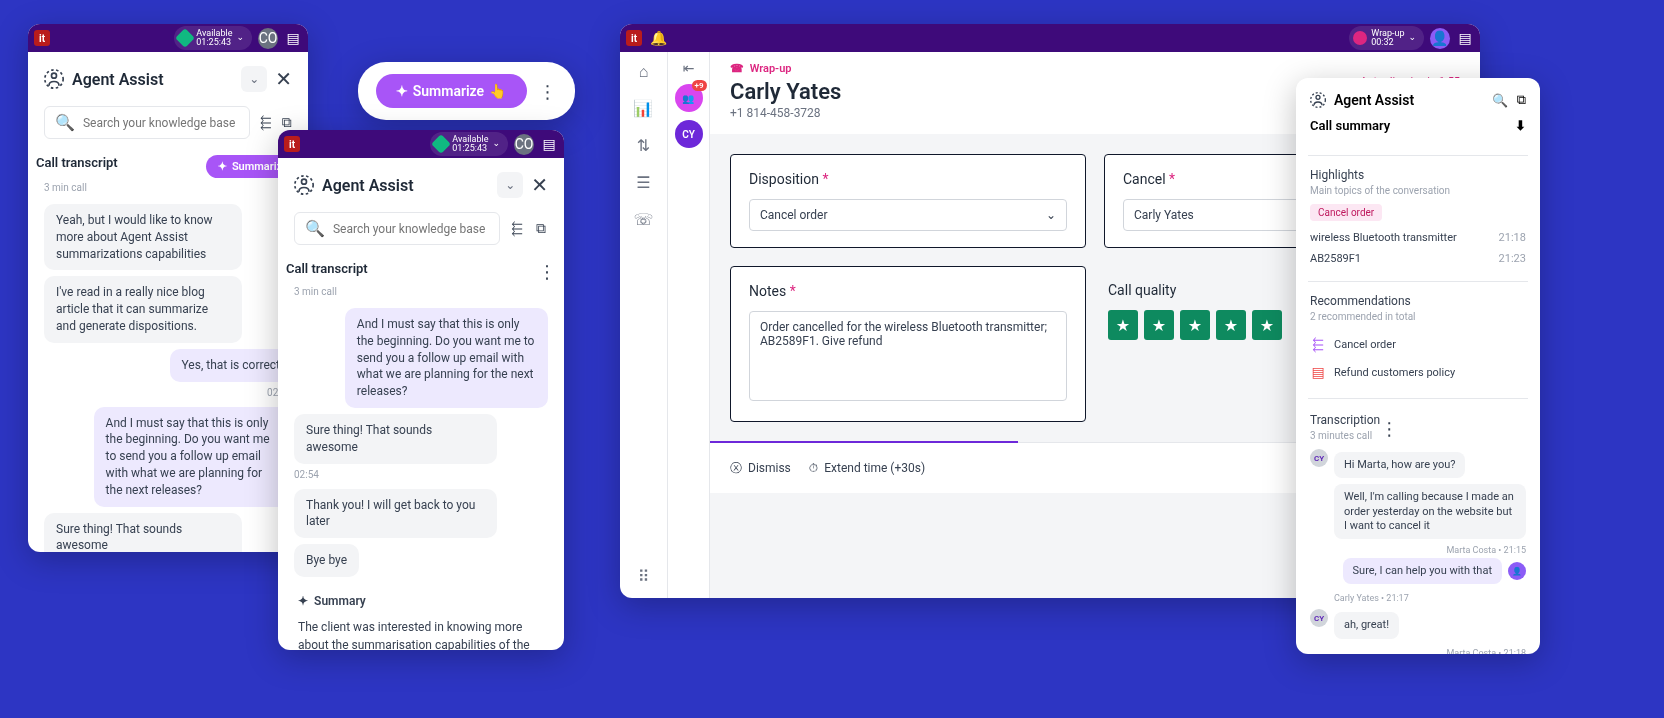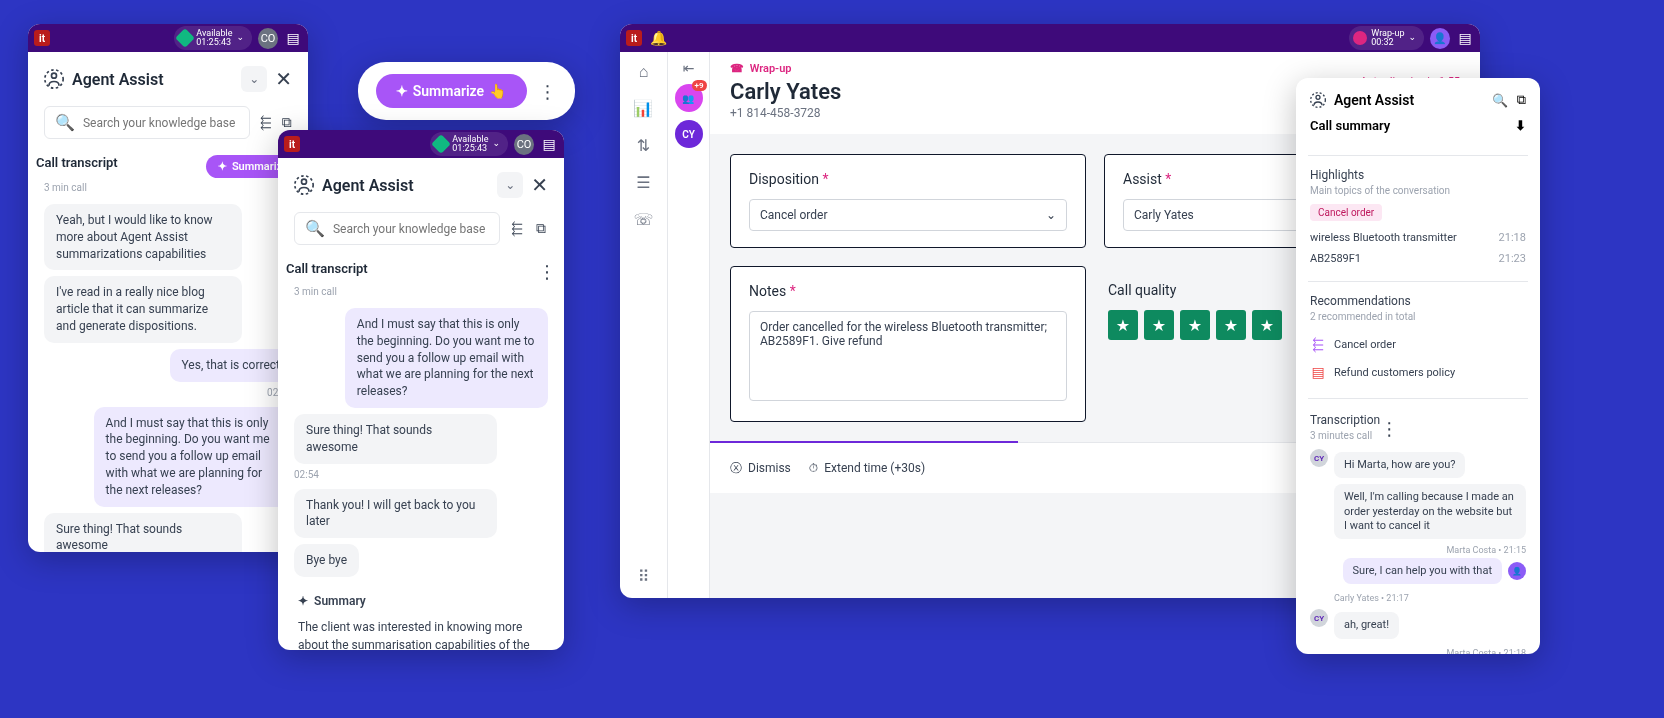--- a/index.html
+++ b/index.html
@@ -4,21 +4,21 @@
 <style>
 *{box-sizing:border-box;margin:0;padding:0;font-family:-apple-system,BlinkMacSystemFont,"Segoe UI",Roboto,sans-serif}
 body{background:#2d35c3;width:1664px;height:718px;position:relative;overflow:hidden}
 .panel{background:#fff;border-radius:12px;box-shadow:0 8px 32px rgba(0,0,0,.25);position:absolute;overflow:hidden}
 .titlebar{background:#3e0a7a;height:28px;display:flex;align-items:center;padding:0 6px;justify-content:space-between}
 .titlebar .logo{width:16px;height:16px;background:#b91c1c;border-radius:3px;display:flex;align-items:center;justify-content:center;color:#fff;font-size:10px;font-weight:700}
 .titlebar .right{display:flex;align-items:center;gap:6px}
 .status-pill{background:rgba(255,255,255,.1);border-radius:14px;padding:3px 8px 3px 4px;display:flex;align-items:center;gap:4px;color:#fff;font-size:9px;line-height:1.05}
 .status-pill .dot{width:14px;height:14px;background:#10b981;border-radius:3px;transform:rotate(45deg);display:flex;align-items:center;justify-content:center}
 .status-pill.wrap .dot{background:#dc2680;border-radius:50%;transform:none}
-.avatar-sm{width:20px;height:21px;border-radius:50%;background:#6b7280;color:#fff;font-size:11px;display:flex;align-items:center;justify-content:center}
+.avatar-sm{width:20px;height:21px;border-radius:50%;background:#6b7280;color:#fff;font-size:14px;display:flex;align-items:center;justify-content:center}
 .menu-ic{width:18px;height:18px;color:#fff;font-size:14px;display:flex;align-items:center;justify-content:center}
 .aa-head{display:flex;align-items:center;padding:14px 16px;gap:8px}
 .aa-head svg{width:20px;height:20px}
 .aa-head h2{font-size:16px;font-weight:600;color:#1f2937;flex:1}
 .chev-btn{width:26px;height:26px;border-radius:6px;background:#f3f4f6;display:flex;align-items:center;justify-content:center;font-size:12px;color:#6b7280;cursor:pointer}
 .close-x{font-size:20px;color:#374151;cursor:pointer;margin-left:auto;font-weight:300}
 .search-row{display:flex;gap:10px;padding:0 16px 12px;align-items:center}
 .search-box{flex:1;border:1px solid #e5e7eb;border-radius:6px;display:flex;align-items:center;padding:6px 10px;gap:8px;background:#fff}
 .search-box input{border:none;outline:none;flex:1;font-size:12px;color:#6b7280}
 .ic-btn{width:24px;height:24px;display:flex;align-items:center;justify-content:center;color:#374151;cursor:pointer;font-size:14px}
@@ -249,21 +249,21 @@
       </div>
       <div class="cards">
         <div class="card">
           <div class="card-lbl"><span>Disposition</span> <span class="req">*</span></div>
           <div class="sel">
               <span>Cancel order</span>
               <span>⌄</span>
             </div>
         </div>
         <div class="card">
-          <div class="card-lbl"><span>Assist</span> <span class="req">*</span></div>
+          <div class="card-lbl"><span>Cancel</span> <span class="req">*</span></div>
           <div class="sel">
               <span>Carly Yates</span>
               <span>⌄</span>
             </div>
         </div>
         <div class="card">
           <div class="card-lbl"><span>Notes</span> <span class="req">*</span></div>
           <textarea class="ta" style="">Order cancelled for the wireless Bluetooth transmitter; AB2589F1. Give refund</textarea>
         </div>
         <div class="card" style="border:none;padding-left:4px;background:transparent">

